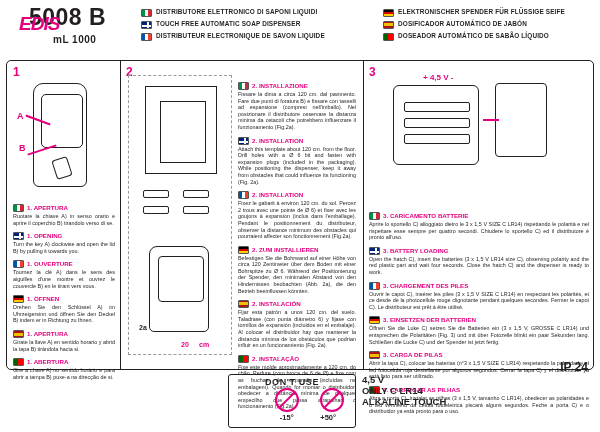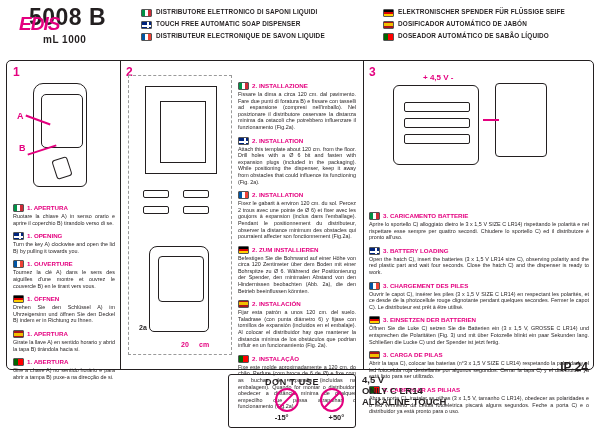--- a/index.html
+++ b/index.html
@@ -13,21 +13,21 @@
     overflow:hidden;
   }
   .sheet { position:absolute; inset:0; }
 
   
   .header { position:absolute; left:15px; top:0; width:556px; height:56px; }
   .model {
     position:absolute; left:14px; top:4px; width:110px;
     font-weight:bold; font-size:23px; letter-spacing:0.5px; color:#231f20;
   }
-  .model .ml { font-size:10px; font-weight:bold; display:block; margin-top:3px; margin-left:14px;}
+  .model .ml { font-size:10px; font-weight:bold; display:block; margin-top:3px; margin-left:24px;}
   .hdr-col { position:absolute; top:8px; }
   .hdr-col.c1 { left:126px; width:240px; }
   .hdr-col.c2 { left:368px; width:232px; }
   .hdr-row { display:flex; align-items:flex-start; margin-bottom:3px; }
   .flag {
     width:11px; height:8px; border:0.6px solid #555; border-radius:1px;
     margin-right:4px; margin-top:1px; flex:0 0 auto; position:relative; overflow:hidden;
   }
   .flag.it { background:linear-gradient(to right,#009246 0 33%,#fff 33% 66%,#ce2b37 66% 100%); }
   .flag.gb { background:#00247d; }
@@ -354,25 +354,25 @@
         </div>
       </div>
     </div>
   </div>
 
   <div class="bottom">
 
     <div class="dontuse">
       <div class="dontuse-title">DON'T USE</div>
       <div class="dontuse-icons">
-        <div style="text-align:left;margin-left:35px;">
+        <div style="text-align:center;margin-left:35px;">
           <div class="ban"></div>
           <div class="temp">-15°</div>
         </div>
-        <div style="text-align:right;">
+        <div style="text-align:left;">
           <div class="ban"></div>
           <div class="temp">+50°</div>
         </div>
       </div>
     </div>
 
     <div class="specs">
       <div class="ip">IP 24</div>
       <div class="spec-line">4,5 V</div>
       <div class="spec-line">ONLY C LR14</div>

